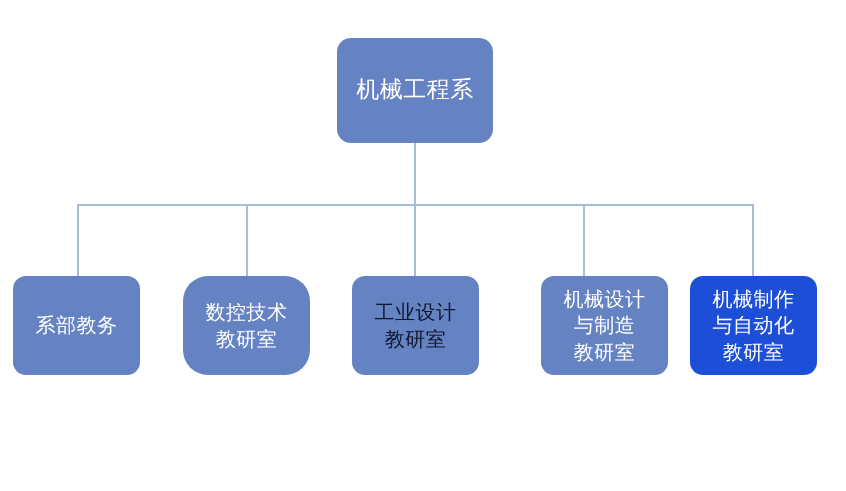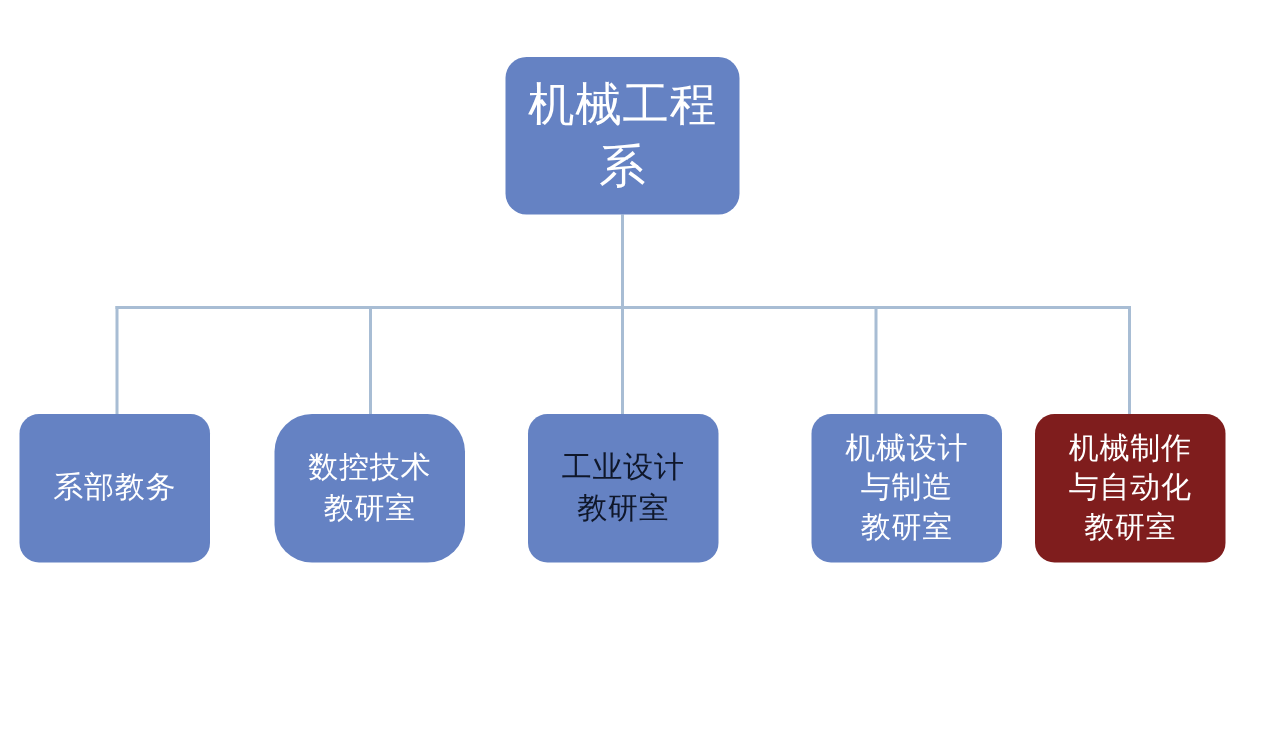--- a/index.html
+++ b/index.html
@@ -43,21 +43,21 @@
   }
 
   .node-root {
     left: 337px;
     top: 38px;
     width: 156px;
     height: 105px;
     border-radius: 14px;
   }
   .node-root .node-label {
-    font-size: 31px;
+    font-size: 23px;
   }
 
   .node-child {
     top: 276px;
     width: 127px;
     height: 99px;
   }
   .node-child .node-label {
     font-size: 20px;
   }
@@ -128,19 +128,19 @@
     <span class="node-label">工业设计
 教研室</span>
   </div>
 
   <div class="node node-child node-child-3" style="background: rgb(101, 130, 195); color: rgb(255, 255, 255);">
     <span class="node-label">机械设计
 与制造
 教研室</span>
   </div>
 
-  <div class="node node-child node-child-4" style="background: #7f1d1d; color: rgb(255, 255, 255);">
+  <div class="node node-child node-child-4" style="background: #1d4ed8; color: rgb(255, 255, 255);">
     <span class="node-label">机械制作
 与自动化
 教研室</span>
   </div>
 
 </div>
 
 </body></html>

